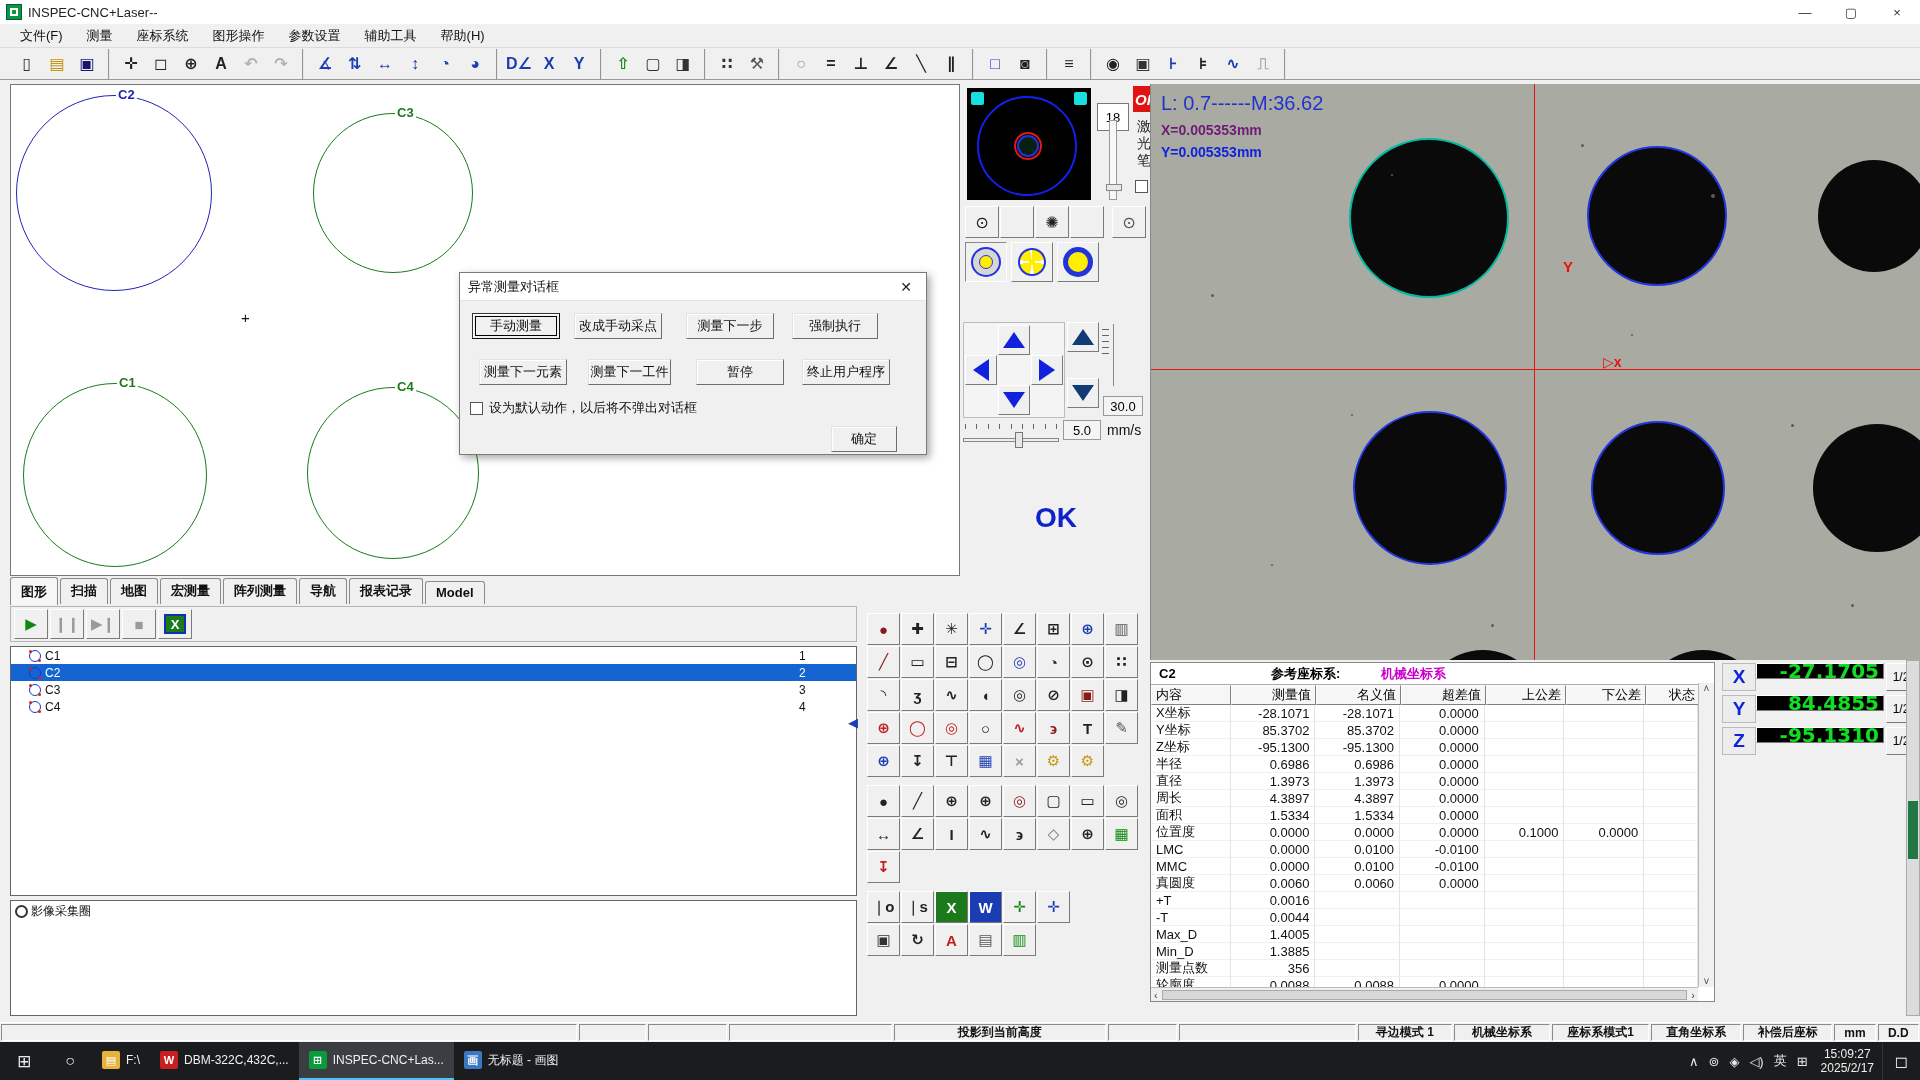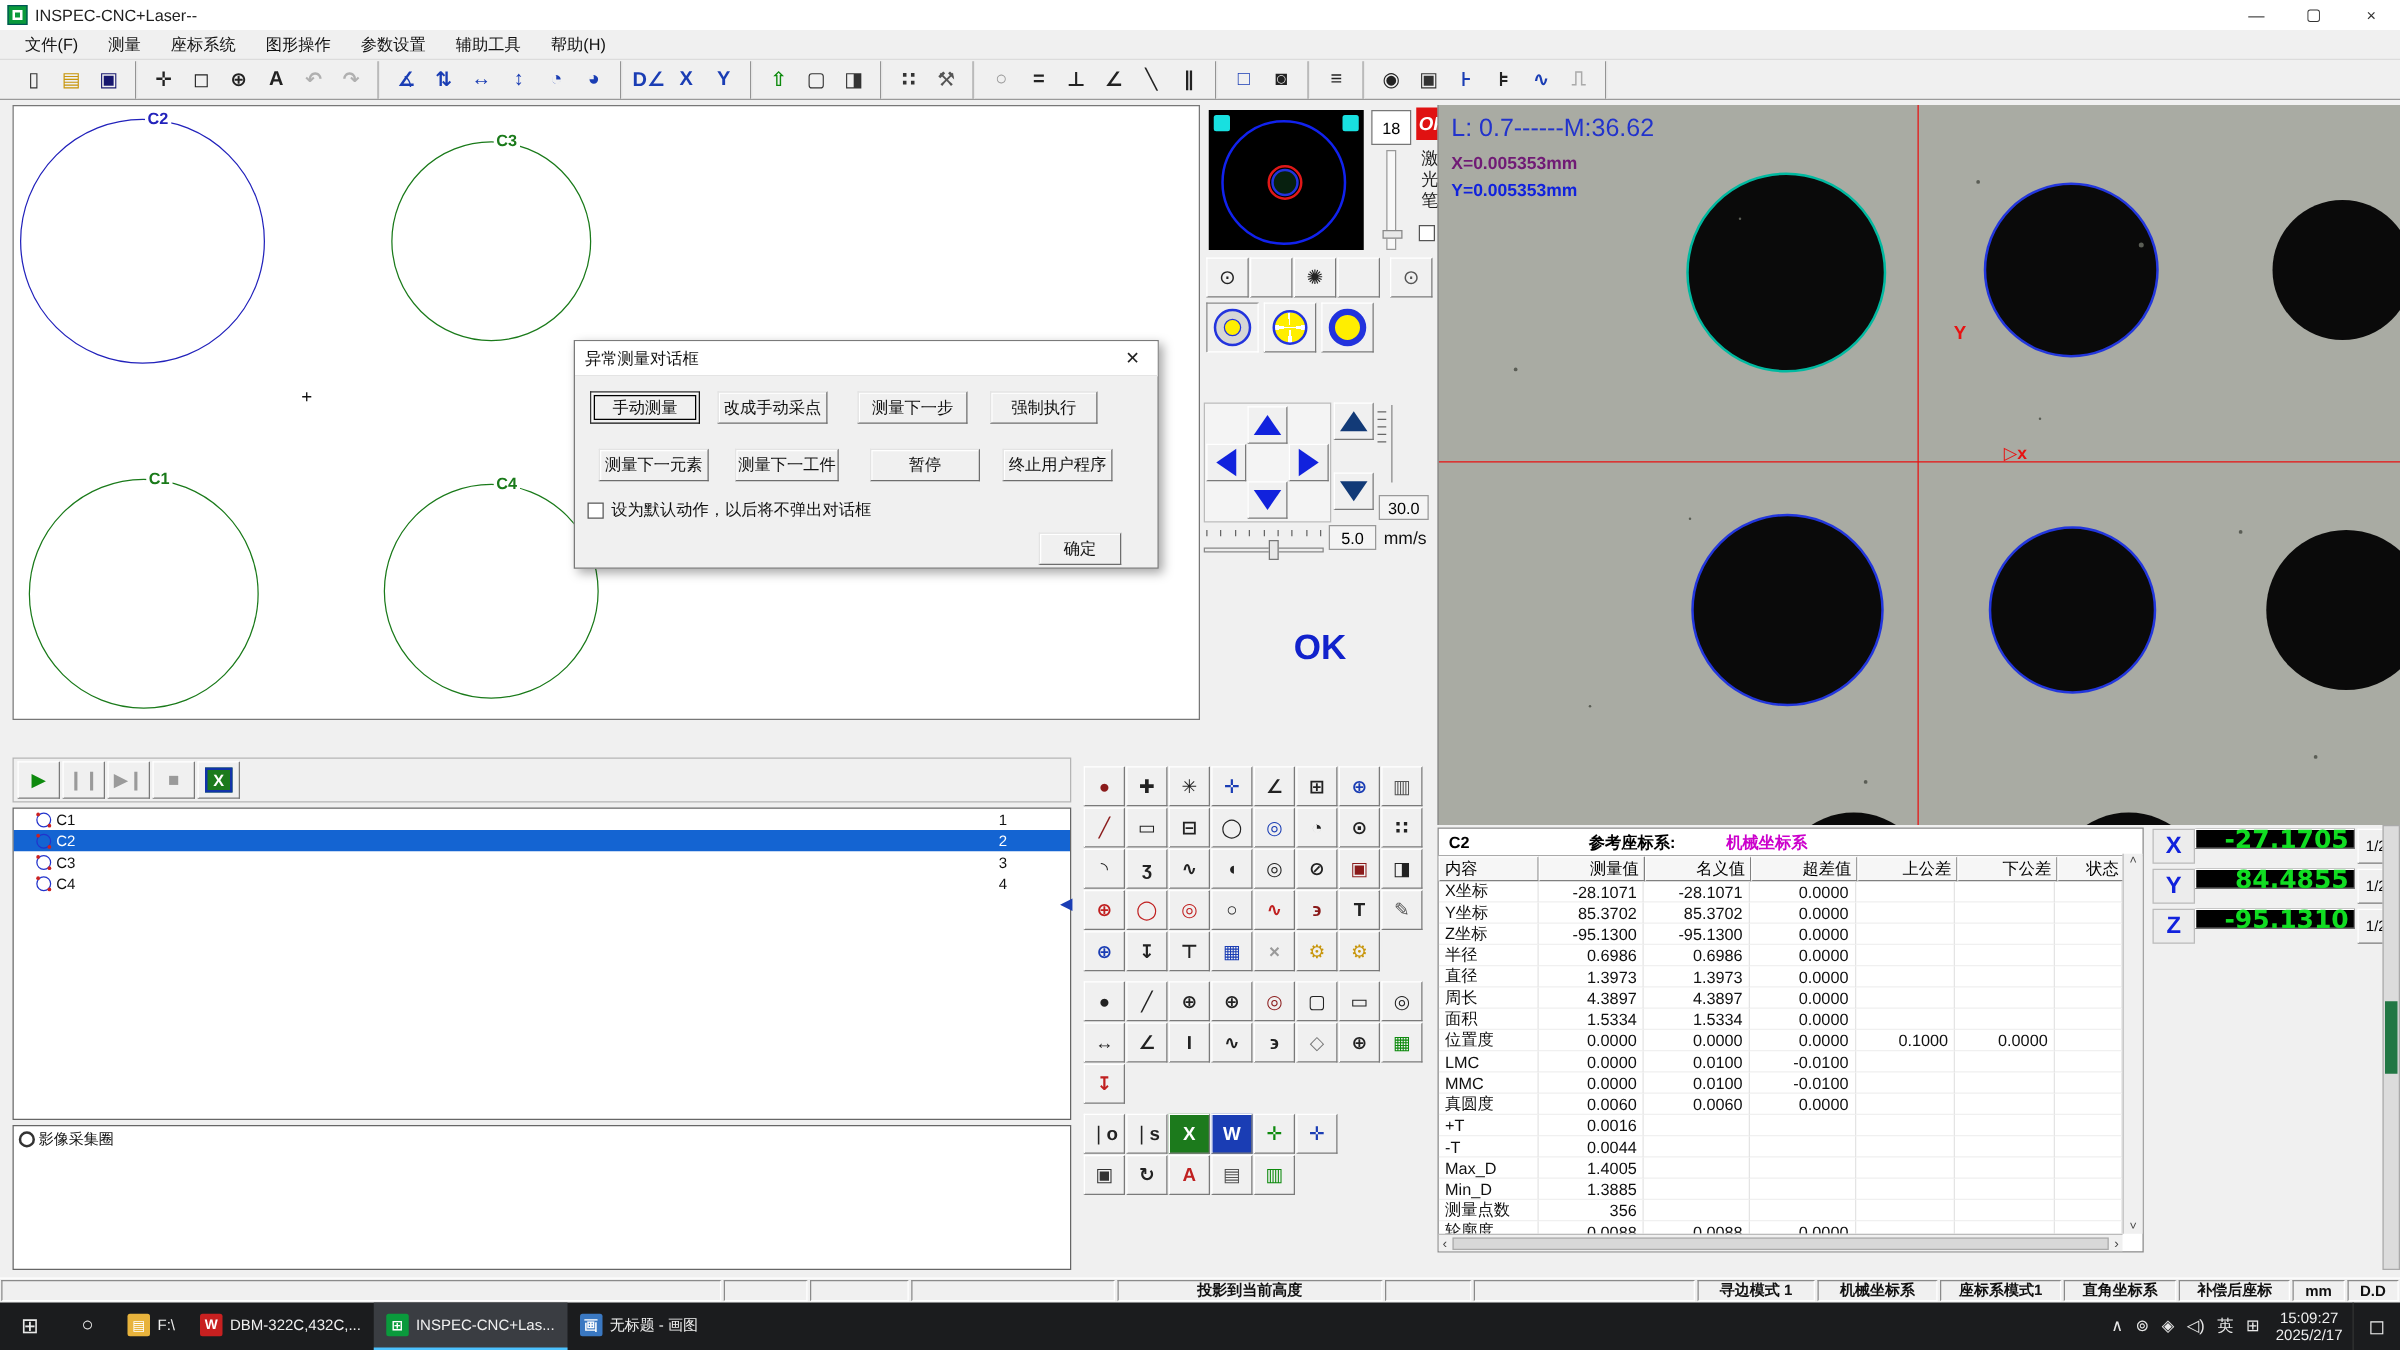--- a/index.html
+++ b/index.html
@@ -75,21 +75,21 @@
     justify-content:center; font-size:15px; font-weight:bold; }
   .tg-row.grp2 { margin-top:8px; }
 
   
   #ctrl { left:963px; top:84px; width:185px; height:500px; }
   #campreview { position:absolute; left:4px; top:4px; width:124px; height:112px; background:#000; }
   #campreview .bigring { position:absolute; left:10px; top:8px; width:100px; height:100px; border:2px solid #1122ee; border-radius:50%; }
   #campreview .innerring { position:absolute; left:47px; top:44px; width:28px; height:28px; border:2px solid #e01818; border-radius:50%; }
   #campreview .innerring div { position:absolute; left:1px; top:1px; width:22px; height:22px; border:2px solid #2233dd; border-radius:50%; background:#07200f; }
   .cyansq { position:absolute; width:13px; height:13px; background:#18e0e0; border-radius:2px; }
-  #zoombox { position:absolute; left:134px; top:4px; width:32px; height:28px; background:#fff; border:1px solid #777;
+  #zoombox { position:absolute; left:134px; top:19px; width:32px; height:28px; background:#fff; border:1px solid #777;
     font-size:13px; display:flex; align-items:center; justify-content:center; }
   #offbtn { position:absolute; left:170px; top:2px; width:34px; height:26px; background:#e01212; color:#fff;
     font-size:15px; font-weight:bold; display:flex; align-items:center; justify-content:center; font-style:italic; }
   #vslider1 { position:absolute; left:146px; top:36px; width:8px; height:80px; border:1px solid #999; background:#f8f8f8; }
   #vslider1 .thumb { position:absolute; left:-4px; bottom:8px; width:16px; height:7px; background:#e8e8e8; border:1px solid #888; }
   #laser-label { position:absolute; left:172px; top:34px; width:18px; font-size:14px; color:#222; line-height:17px; text-align:center; }
   #laser-check { position:absolute; left:172px; top:96px; width:13px; height:13px; background:#fff; border:1px solid #555; }
   #wheelrow { position:absolute; left:2px; top:122px; display:flex; }
   .wheel-btn { width:34px; height:32px; margin-right:1px; background:#f0f0f0; display:flex; align-items:center; justify-content:center; font-size:16px; }
   #ringrow { position:absolute; left:2px; top:158px; display:flex; }
@@ -300,20 +300,30 @@
       <div class="glabel" style="left: 105px; top: 2px; color: rgb(34, 34, 187);">C2</div>
       <div class="gcircle" style="left: 302px; top: 28px; width: 160px; height: 160px; border: 1px solid rgb(26, 122, 26);"></div>
       <div class="glabel" style="left: 384px; top: 20px; color: rgb(26, 122, 26);">C3</div>
       <div class="gcircle" style="left: 12px; top: 298px; width: 184px; height: 184px; border: 1px solid rgb(26, 122, 26);"></div>
       <div class="glabel" style="left: 106px; top: 290px; color: rgb(26, 122, 26);">C1</div>
       <div class="gcircle" style="left: 296px; top: 302px; width: 172px; height: 172px; border: 1px solid rgb(26, 122, 26);"></div>
       <div class="glabel" style="left: 384px; top: 294px; color: rgb(26, 122, 26);">C4</div>
       <div id="gfx-plus" style="left: 230px; top: 224px;">+</div>
     </div>
 
+  <div id="tabs" class="abs">
+      <div class="tab active">图形</div>
+      <div class="tab">扫描</div>
+      <div class="tab">地图</div>
+      <div class="tab">宏测量</div>
+      <div class="tab">阵列测量</div>
+      <div class="tab">导航</div>
+      <div class="tab">报表记录</div>
+      <div class="tab">Model</div>
+    </div>
 
   <div id="playbar" class="abs">
       <div class="pb-btn out" style="color: rgb(13, 138, 13);">▶</div>
       <div class="pb-btn out" style="color: rgb(154, 154, 154);">❙❙</div>
       <div class="pb-btn out" style="color: rgb(154, 154, 154);">▶❙</div>
       <div class="pb-btn out" style="color: rgb(154, 154, 154);">■</div>
       <div class="pb-btn out">
         <div class="excel-ic">X</div>
       </div>
     </div>

